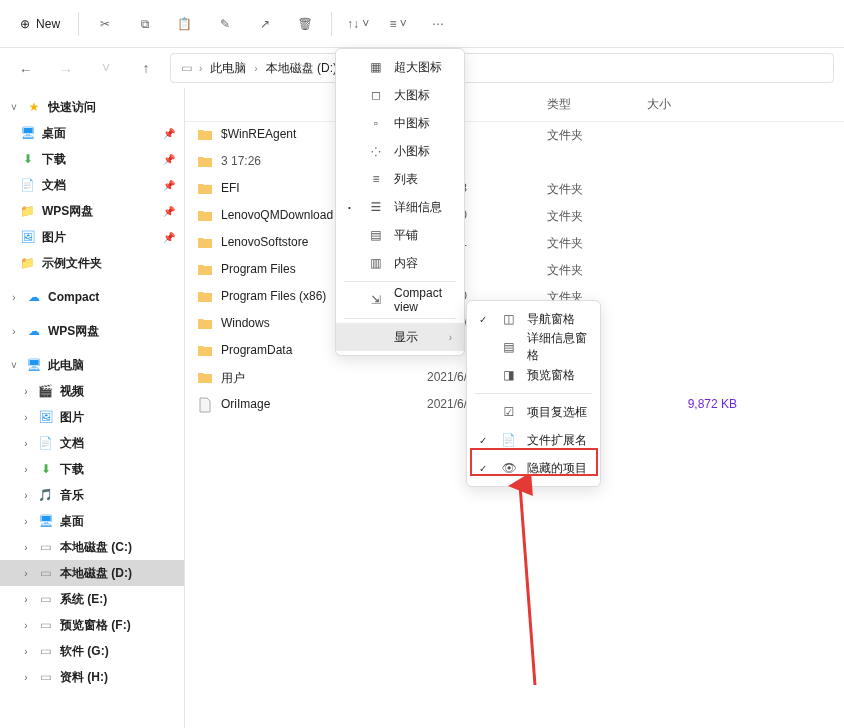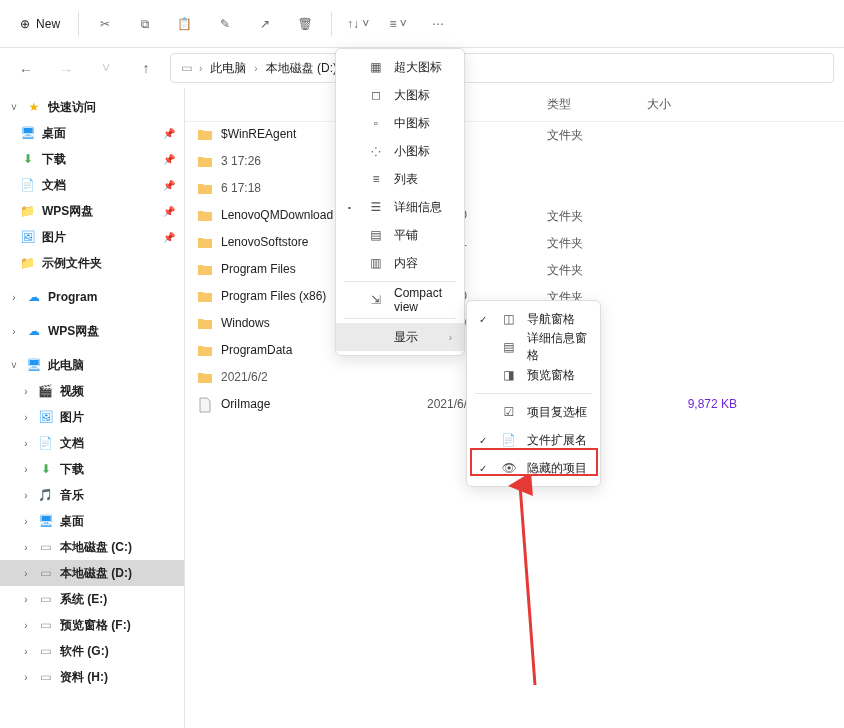--- a/index.html
+++ b/index.html
@@ -145,21 +145,21 @@
         <span class="sb-pin">📌</span>
       </div>
     <div class="sb-item sb-indent">
         <span class="sb-icon">📁</span>
         <span class="sb-label">示例文件夹</span>
       </div>
     <div style="height:8px"></div>
     <div class="sb-item">
         <span class="sb-chevron">›</span>
         <span class="sb-icon blue-icon">☁</span>
-        <span class="sb-label">Program</span>
+        <span class="sb-label">Compact</span>
       </div>
     <div style="height:8px"></div>
     <div class="sb-item">
         <span class="sb-chevron">›</span>
         <span class="sb-icon blue-icon">☁</span>
         <span class="sb-label">WPS网盘</span>
       </div>
     <div style="height:8px"></div>
     <div class="sb-item">
         <span class="sb-chevron">˅</span>
@@ -250,20 +250,21 @@
             <path class="folder-svg" d="M1 3 h5 l1 1 h8 v9 H1 Z"></path>
           </svg>
           <span class="file-date">3 17:26</span>
           <span class="file-type">文件夹</span>
           <span class="file-size"></span>
         </div>
         <div class="file-row">
           <svg class="file-icon" viewBox="0 0 16 16">
             <path class="folder-svg" d="M1 3 h5 l1 1 h8 v9 H1 Z"></path>
           </svg>
+          <span class="file-name">EFI</span>
           <span class="file-date">6 17:18</span>
           <span class="file-type">文件夹</span>
           <span class="file-size"></span>
         </div>
         <div class="file-row">
           <svg class="file-icon" viewBox="0 0 16 16">
             <path class="folder-svg" d="M1 3 h5 l1 1 h8 v9 H1 Z"></path>
           </svg>
           <span class="file-name">LenovoQMDownload</span>
           <span class="file-date">6 19:40</span>
@@ -312,20 +313,21 @@
           </svg>
           <span class="file-name">ProgramData</span>
           <span class="file-date"></span>
           <span class="file-type"></span>
           <span class="file-size"></span>
         </div>
         <div class="file-row">
           <svg class="file-icon" viewBox="0 0 16 16">
             <path class="folder-svg" d="M1 3 h5 l1 1 h8 v9 H1 Z"></path>
           </svg>
+          <span class="file-name">用户</span>
           <span class="file-date">2021/6/2</span>
           <span class="file-type"></span>
           <span class="file-size"></span>
         </div>
         <div class="file-row">
           <svg class="file-icon" viewBox="0 0 16 16">
             <path class="file-svg" d="M3 1 h7 l3 3 v11 H3 Z"></path>
           </svg>
           <span class="file-name">OriImage</span>
           <span class="file-date">2021/6/2</span>

